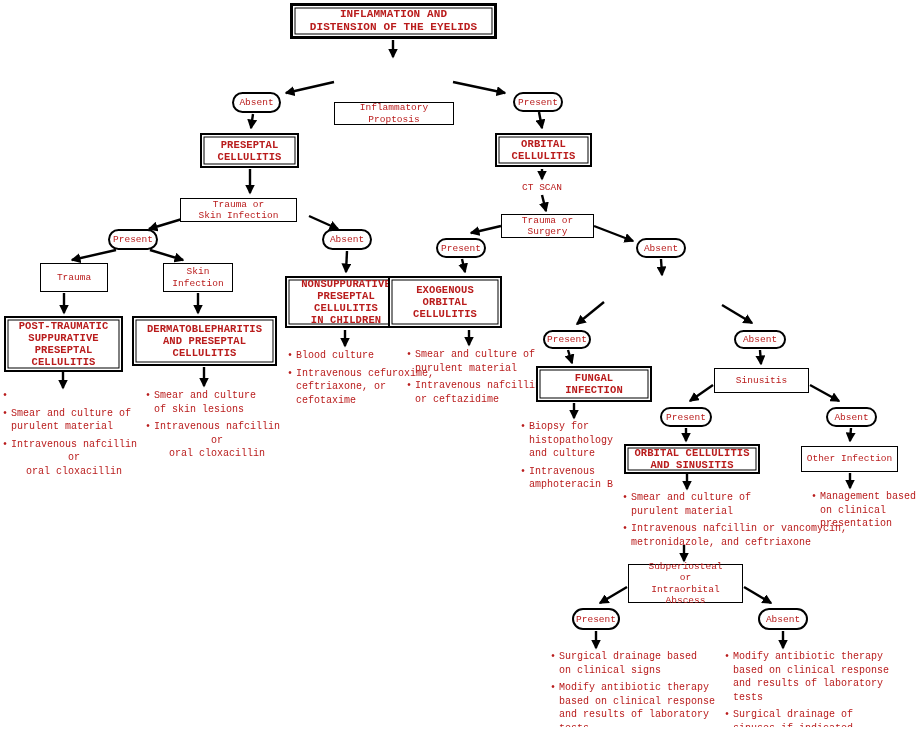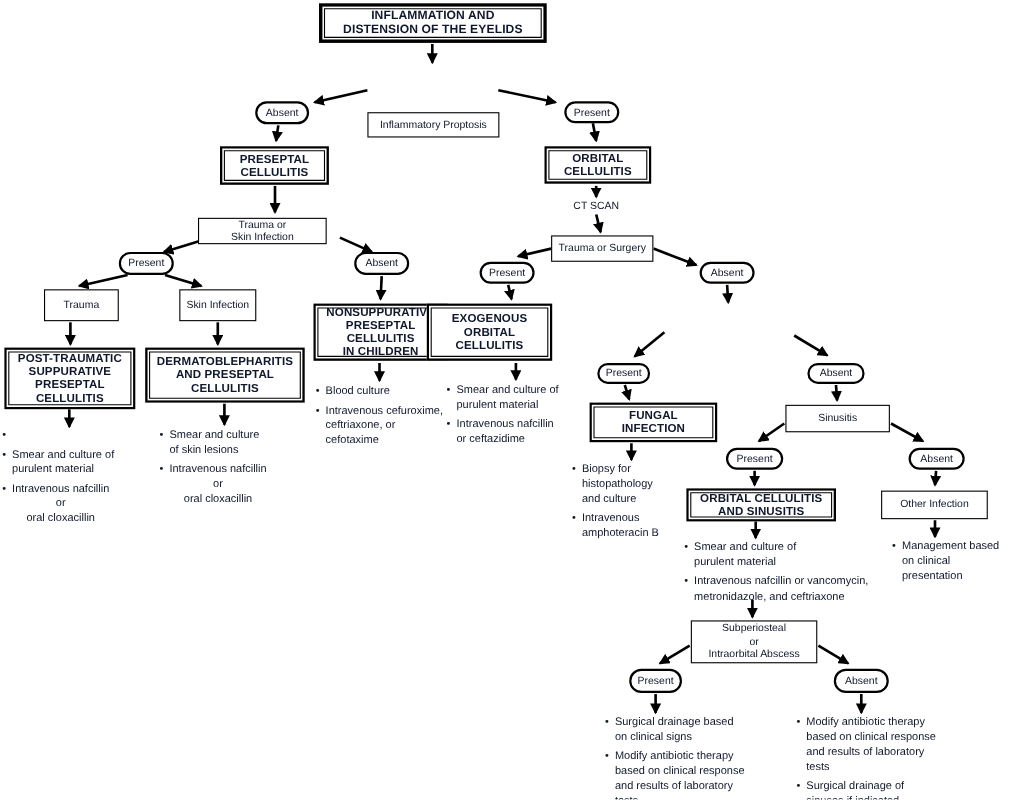--- a/index.html
+++ b/index.html
@@ -1,19 +1,19 @@
 <!DOCTYPE html>
 <html><head>
 <meta charset="utf-8">
 <title>Inflammation and Distension of the Eyelids — Algorithm</title>
 <style>
   html,body{margin:0;padding:0;background:#ffffff;}
   #diagram{
     position:relative;width:919px;height:727px;background:#ffffff;
-    font-family:Liberation Sans, sans-serif;color:#0f172a;
+    font-family:Liberation Mono, monospace;color:#b91c1c;
     overflow:hidden;
   }
   #arrows{position:absolute;left:0;top:0;width:919px;height:729px;pointer-events:none;}
   #arrows line{stroke:#000;stroke-width:2.4;}
   .node{
     position:absolute;box-sizing:border-box;background:#fff;
     display:flex;align-items:center;justify-content:center;
     text-align:center;white-space:pre-line;
   }
   .box{border:1.5px solid #000;font-size:9.5px;line-height:11.5px;}

